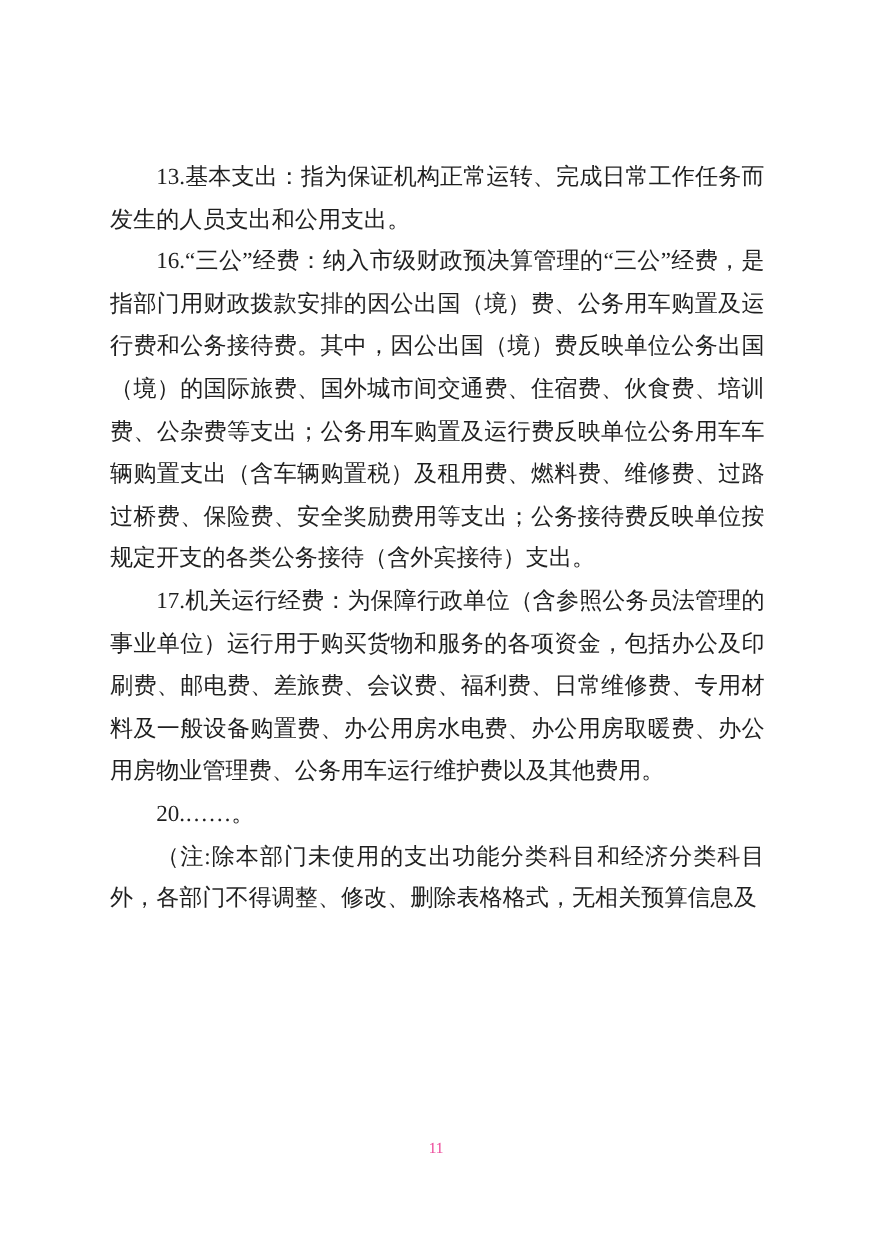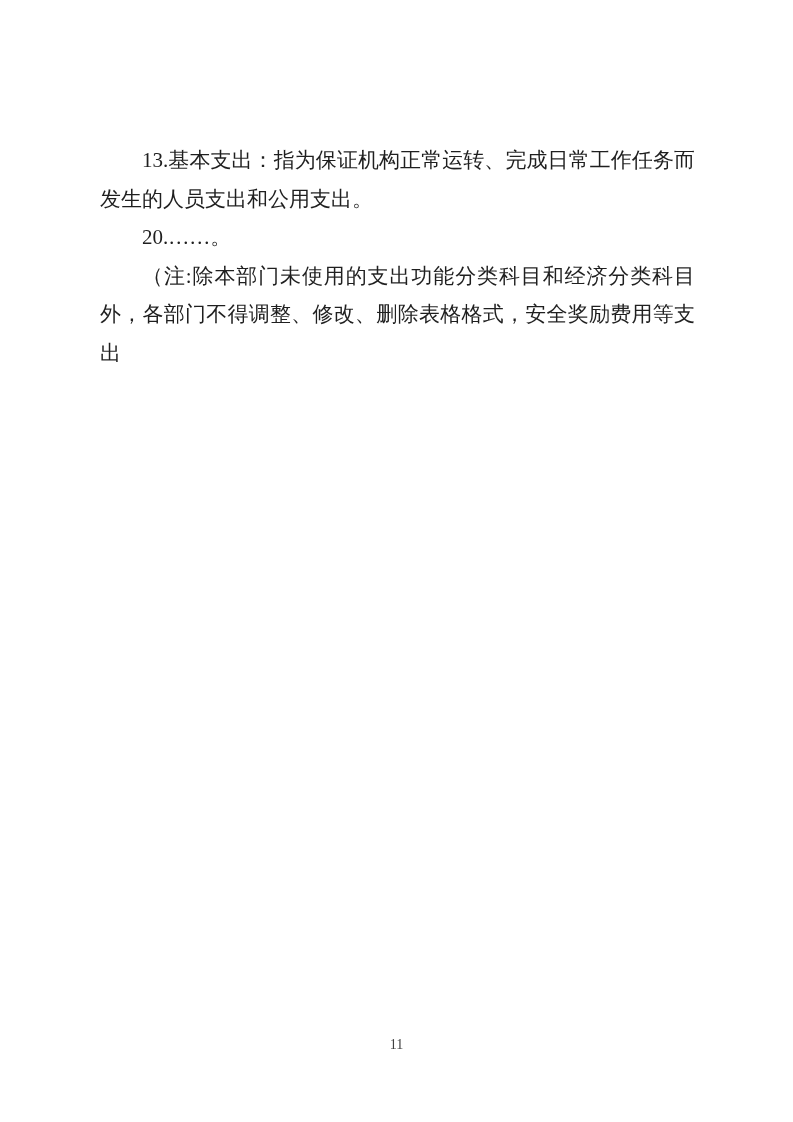--- a/index.html
+++ b/index.html
@@ -38,27 +38,29 @@
     text-indent: 2em;
     word-break: break-all;
   }
   .page-number {
     position: absolute;
     left: 0;
     width: 100%;
     top: 1037px;
     text-align: center;
     font-size: 14px;
-    color: #404040;
+    color: #ec4899;
     font-family: "Liberation Serif", "DejaVu Serif", serif;
   }
 </style>
 </head>
 <body>
 
 <div class="page">
   <div class="text-block" id="para-container">
       <p class="paragraph">13.基本支出：指为保证机构正常运转、完成日常工作任务而发生的人员支出和公用支出。</p>
+      <p class="paragraph">16.“三公”经费：纳入市级财政预决算管理的“三公”经费，是指部门用财政拨款安排的因公出国（境）费、公务用车购置及运行费和公务接待费。其中，因公出国（境）费反映单位公务出国（境）的国际旅费、国外城市间交通费、住宿费、伙食费、培训费、公杂费等支出；公务用车购置及运行费反映单位公务用车车辆购置支出（含车辆购置税）及租用费、燃料费、维修费、过路过桥费、保险费、安全奖励费用等支出；公务接待费反映单位按规定开支的各类公务接待（含外宾接待）支出。</p>
+      <p class="paragraph">17.机关运行经费：为保障行政单位（含参照公务员法管理的事业单位）运行用于购买货物和服务的各项资金，包括办公及印刷费、邮电费、差旅费、会议费、福利费、日常维修费、专用材料及一般设备购置费、办公用房水电费、办公用房取暖费、办公用房物业管理费、公务用车运行维护费以及其他费用。</p>
       <p class="paragraph">20.……。</p>
-      <p class="paragraph">（注:除本部门未使用的支出功能分类科目和经济分类科目外，各部门不得调整、修改、删除表格格式，安全奖励费用等支出</p>
+      <p class="paragraph">（注:除本部门未使用的支出功能分类科目和经济分类科目外，各部门不得调整、修改、删除表格格式，无相关预算信息及</p>
     </div>
   <div class="page-number">11</div>
 </div>
 
 </body></html>

